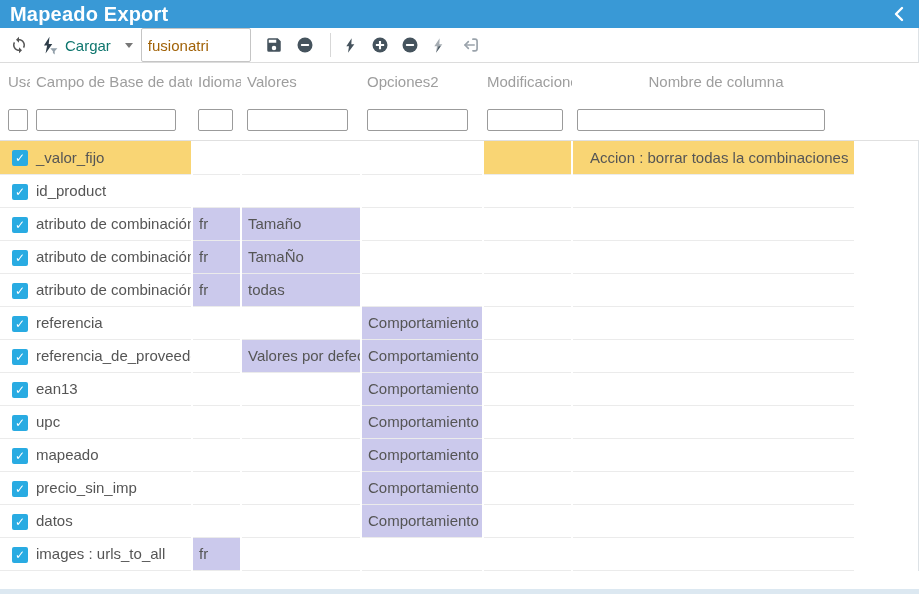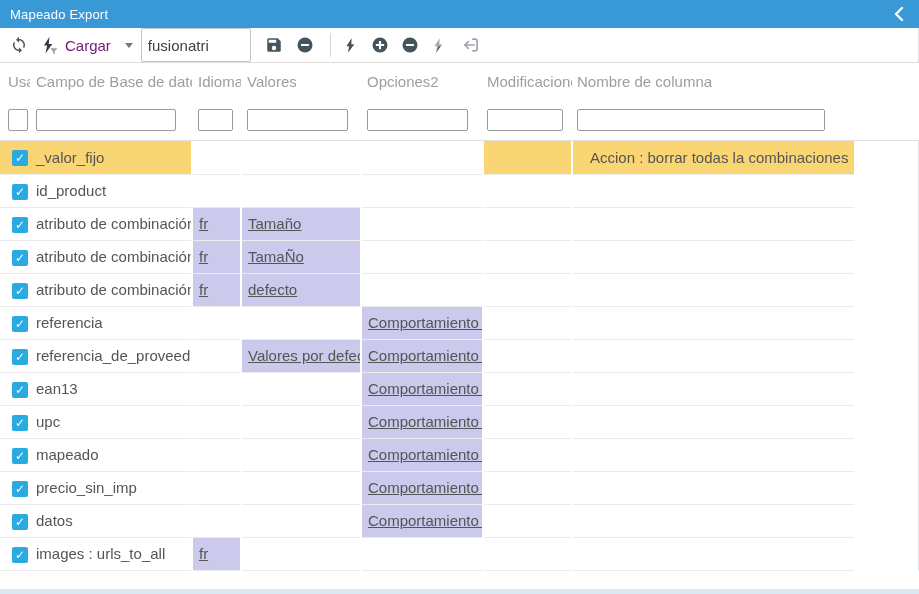--- a/index.html
+++ b/index.html
@@ -1,58 +1,58 @@
 <!DOCTYPE html>
 <html><head>
 <meta charset="utf-8">
 <style>
   * { margin:0; padding:0; box-sizing:border-box; }
   body { font-family: "Liberation Sans","DejaVu Sans",sans-serif; background:#fff; }
   .panel { position:relative; width:919px; height:594px; background:#fff; overflow:hidden; }
 
   
   .titlebar { height:28px; background:#3999d6; color:#fff; display:flex; align-items:center; padding:0 12px 0 10px; }
-  .titlebar .t { font-size:13px; letter-spacing:.2px; }
+  .titlebar .t { font-size:20px; letter-spacing:.2px;font-weight:bold; }
   .titlebar .sp { flex:1; }
   .collapse { display:flex; align-items:center; cursor:pointer; }
 
   
   .toolbar { height:35px; border-bottom:1px solid #dcdcdc; border-right:1px solid #dde2e6; display:flex; align-items:center; background:#fff; }
   .tbtn { background:none; border:none; display:flex; align-items:center; cursor:pointer; padding:0; }
-  .tlabel { font-size:15px; color:#701a75; }
+  .tlabel { font-size:15px; color:#0f766e; }
   .caret { width:0; height:0; border-left:4px solid transparent; border-right:4px solid transparent; border-top:5px solid #777; display:inline-block; }
-  .name-input { width:110px; height:28px; border:1px solid #c5c5c5; border-radius:2px; padding:16px 6px; font-size:15px; color:#404040; font-family:inherit; }
+  .name-input { width:110px; height:28px; border:1px solid #c5c5c5; border-radius:2px; padding:16px 6px; font-size:15px; color:#a16207; font-family:inherit; }
   .sep { width:1px; height:24px; background:#d7d7d7; }
 
   
   .hdr-table { width:919px; border-collapse:collapse; table-layout:fixed; }
   .hdr-table td { overflow:hidden; white-space:nowrap; }
   .hdr-labels td { height:36px; vertical-align:middle; font-size:15px; color:#9e9e9e; padding-left:6px; }
   .hdr-labels td.c-usa { padding-left:8px; }
   .hdr-labels td.c-modificaciones { padding-left:4px; }
-  .hdr-labels td.c-nombre { padding-left:5px; }
+  .hdr-labels td.c-nombre { padding-left:5px;text-align:center; }
   .hdr-filters td { height:41px; vertical-align:middle; padding-left:6px; }
   .hdr-filters td.c-usa { padding-left:8px; }
   .hdr-filters td.c-modificaciones { padding-left:4px; }
   .hdr-filters td.c-nombre { padding-left:5px; }
   .f-input { height:22px; border:1px solid #9b9b9b; border-radius:2px; font-size:14px; color:#555; padding:0 4px; font-family:inherit; }
   .fw-usa{width:20px;} .fw-campo{width:140px;} .fw-idioma{width:35px;} .fw-opciones{width:101px;}
   .fw-opciones2{width:101px;} .fw-modificaciones{width:76px;} .fw-nombre{width:248px;}
 
   
   .table-wrap { border-top:1px solid #e0e0e0; border-right:1px solid #dde2e6; min-height:430px; }
   .grid { width:919px; border-collapse:collapse; table-layout:fixed; }
   .grid td { height:33px; font-size:15px; color:#555; overflow:hidden; white-space:nowrap; padding:0 0 0 6px;
              border-bottom:1px solid #ebebeb; border-right:2px solid #fff; }
   .grid td.c-usa { padding-left:12px; }
   .grid td.c-usa { border-right:0; }
   .grid td.c-nombre { padding-left:17px; }
   .grid td.c-fill { border:none; }
   .hl-yellow { background:#f9d574; }
-  .hl-purple { background:#cbc9ec;text-decoration:underline; }
+  .hl-purple { background:#cbc9ec; }
 
   .cb { display:inline-block; width:16px; height:16px; background:#29abe2; border-radius:2px; color:#fff;
         font-size:12px; line-height:16px; text-align:center; font-weight:bold; vertical-align:middle; cursor:pointer; }
 
   .bottom-bar { position:absolute; left:0; bottom:0; width:919px; height:5px; background:#dce8f1; }
 
   
   col.w-usa{width:30px;} col.w-campo{width:162px;} col.w-idioma{width:49px;} col.w-opciones{width:120px;}
   col.w-opciones2{width:122px;} col.w-modificaciones{width:89px;} col.w-nombre{width:283px;} col.w-fill{width:64px;}
 
@@ -238,21 +238,21 @@
             <td class="c-opciones hl-purple">TamaÑo</td>
             <td class="c-opciones2"></td>
             <td class="c-modificaciones"></td>
             <td class="c-nombre"></td>
             <td class="c-fill"></td>
           </tr>
           <tr>
             <td class="c-usa"><span class="cb">✓</span></td>
             <td class="c-campo">atributo de combinación</td>
             <td class="c-idioma hl-purple">fr</td>
-            <td class="c-opciones hl-purple">defecto</td>
+            <td class="c-opciones hl-purple">todas</td>
             <td class="c-opciones2"></td>
             <td class="c-modificaciones"></td>
             <td class="c-nombre"></td>
             <td class="c-fill"></td>
           </tr>
           <tr>
             <td class="c-usa"><span class="cb">✓</span></td>
             <td class="c-campo">referencia</td>
             <td class="c-idioma"></td>
             <td class="c-opciones"></td>

